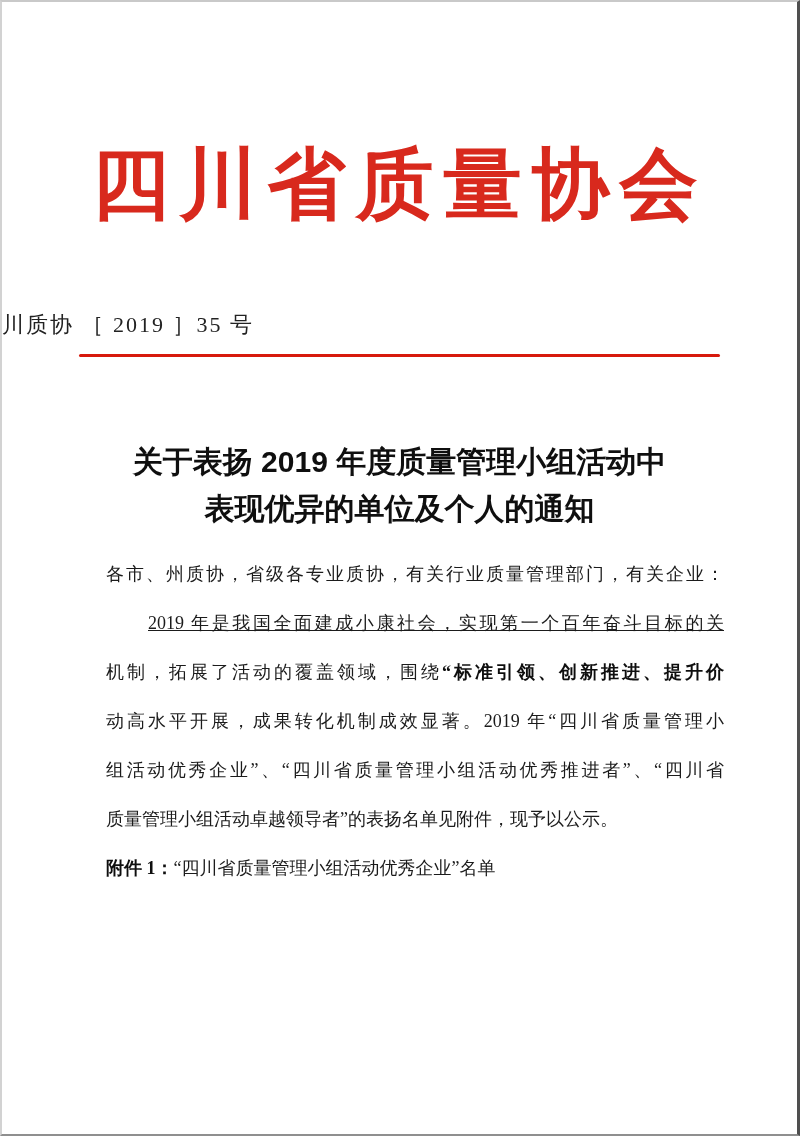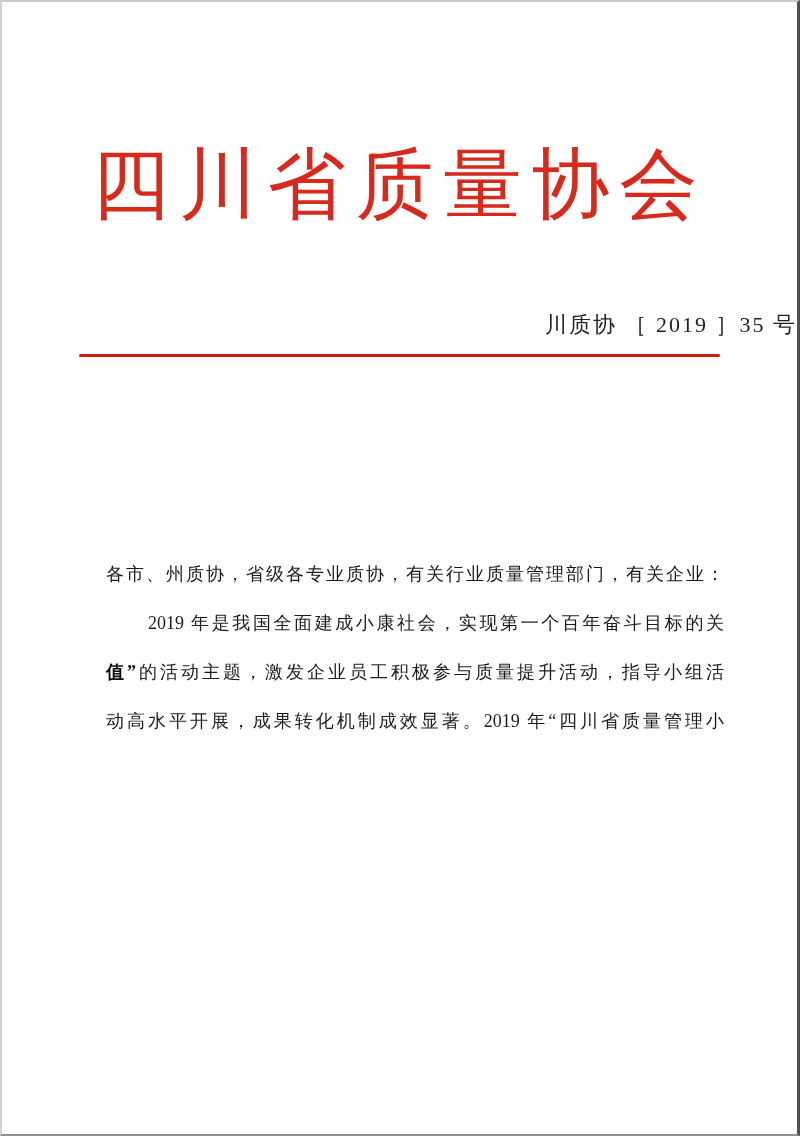--- a/index.html
+++ b/index.html
@@ -22,37 +22,36 @@
     color: #1b1b1b;
   }
   .org-title {
     position: absolute;
     top: 138px;
     left: 0;
     right: 0;
     text-align: center;
     font-family: "Liberation Serif", "DejaVu Serif", serif;
     font-size: 78px;
-    font-weight: 400;
+    font-weight: 700;
     line-height: 90px;
     letter-spacing: 10px;
     white-space: nowrap;
   }
   .doc-number {
     position: absolute;
     top: 306px;
     left: 0;
     right: 0;
-    text-align: right;
+    text-align: left;
     font-size: 22px;
     line-height: 34px;
     letter-spacing: 2px;
     color: #222222;
     white-space: nowrap;
-    padding-left: 40px;
   }
   .red-rule {
     position: absolute;
     top: 352px;
     left: 77px;
     width: 641px;
     height: 3px;
     border-radius: 2px;
   }
   .doc-title {
@@ -80,38 +79,46 @@
     line-height: 49px;
     white-space: nowrap;
   }
   .body-line.justify {
     text-align: justify;
     text-align-last: justify;
     text-justify: inter-character;
   }
   .body-line.indent {
     padding-left: 42px;
+    text-decoration: underline;
   }
   .seg.bold {
     font-weight: 700;
     color: #0e0e0e;
   }
 </style>
 </head>
 <body>
 
 <div class="page">
 
   <div class="org-title" style="color: rgb(216, 41, 29);">四川省质量协会</div>
 
   <div class="doc-number">川质协 ［ 2019 ］35 号</div>
 
   <div class="red-rule" style="background: rgb(215, 25, 12);"></div>
 
+  <div class="doc-title">
+    <div>关于表扬 2019 年度质量管理小组活动中</div>
+    <div>表现优异的单位及个人的通知</div>
+  </div>
 
   <div class="body-text">
       <div class="body-line justify"><span class="seg">各市、州质协，省级各专业质协，有关行业质量管理部门，有关企业：</span></div>
       <div class="body-line justify indent"><span class="seg">2019 年是我国全面建成小康社会，实现第一个百年奋斗目标的关</span></div>
-      <div class="body-line justify"><span class="seg bold">值”</span><span class="seg">的活动主题，激发企业员工积极参与质量提升活动，指导小组活</span></div>
+      <div class="body-line justify"><span class="seg">机制，拓展了活动的覆盖领域，围绕</span><span class="seg bold">“标准引领、创新推进、提升价</span></div>
       <div class="body-line justify"><span class="seg">动高水平开展，成果转化机制成效显著。2019 年“四川省质量管理小</span></div>
+      <div class="body-line justify"><span class="seg">组活动优秀企业”、“四川省质量管理小组活动优秀推进者”、“四川省</span></div>
+      <div class="body-line"><span class="seg">质量管理小组活动卓越领导者”的表扬名单见附件，现予以公示。</span></div>
+      <div class="body-line"><span class="seg bold">附件 1：</span><span class="seg">“四川省质量管理小组活动优秀企业”名单</span></div>
     </div>
 
 </div>
 
 </body></html>

